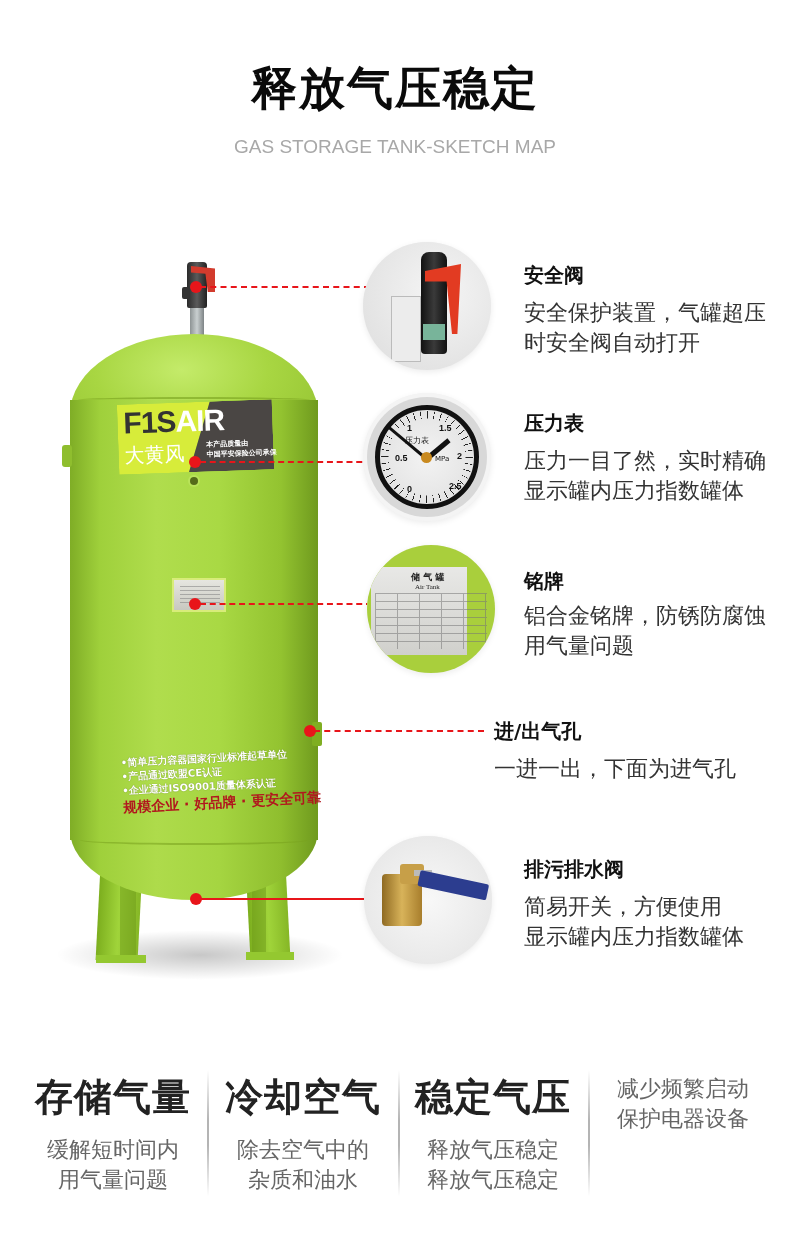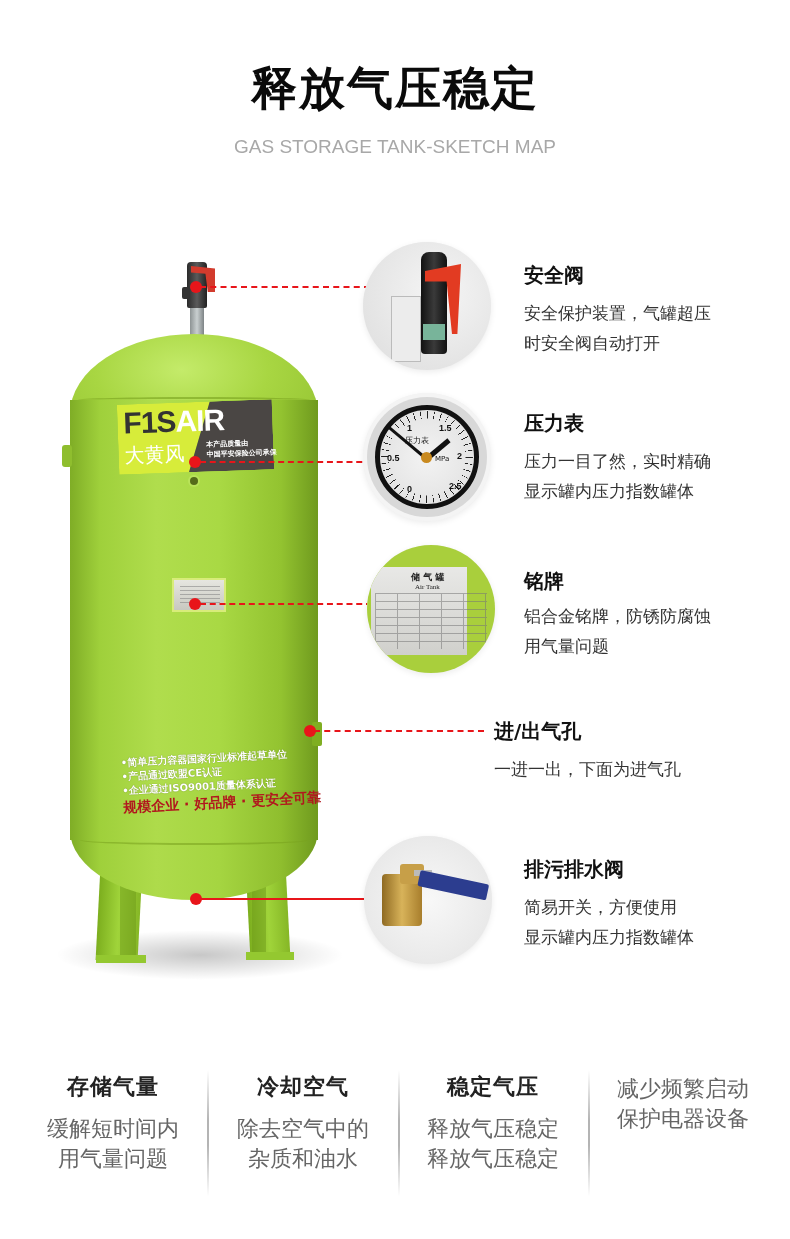--- a/index.html
+++ b/index.html
@@ -93,21 +93,21 @@
   
   .dot { position: absolute; width: 12px; height: 12px; border-radius: 50%; background: #e8151a; }
   .dash { position: absolute; height: 0; border-top: 2px dashed #e8151a; }
   .solid { position: absolute; height: 2px; background: #e8151a; }
 
   .circle {
     position: absolute; width: 128px; height: 128px; border-radius: 50%; overflow: hidden;
     background: #f2f2f2; box-shadow: 0 2px 6px rgba(0,0,0,0.08);
   }
   .feat-title { position: absolute; font-size: 20px; font-weight: bold; color: #111; }
-  .feat-desc { position: absolute; font-size: 17px; color: #333; line-height: 30px; }
+  .feat-desc { position: absolute; font-size: 22px; color: #333; line-height: 30px; }
 
   
   .sv-bg { position: absolute; inset: 0; background: radial-gradient(circle at 60% 40%, #f5f5f5, #dcdcdc); }
   .sv-body { position: absolute; left: 58px; top: 10px; width: 26px; height: 102px; background: linear-gradient(90deg, #111, #3a3a3a, #111); border-radius: 8px 8px 4px 4px; }
   .sv-lever { position: absolute; left: 62px; top: 22px; width: 36px; height: 70px; background: #e23b22; clip-path: polygon(0 10%, 100% 0, 90% 100%, 75% 100%, 60% 25%, 0 25%); }
   .sv-tag { position: absolute; left: 28px; top: 54px; width: 30px; height: 66px; background: #ececec; border: 1px solid #bbb; }
   .sv-label { position: absolute; left: 60px; top: 82px; width: 22px; height: 16px; background: #78b49a; }
 
   
   .g-bg { position: absolute; inset: 0; background: #f4f4f4; }
@@ -136,21 +136,21 @@
   
   .dv-bg { position: absolute; inset: 0; background: radial-gradient(circle at 50% 50%, #f8f8f8, #e3e3e3); }
   .dv-brass { position: absolute; left: 18px; top: 38px; width: 40px; height: 52px; background: linear-gradient(90deg, #8f6a22, #d8b35a, #a87e2c); border-radius: 4px; }
   .dv-nut { position: absolute; left: 36px; top: 28px; width: 24px; height: 20px; background: #c79f48; border-radius: 3px; }
   .dv-lever { position: absolute; left: 55px; top: 34px; width: 70px; height: 16px; background: #2c3d8f; transform: rotate(12deg); transform-origin: 0 50%; border-radius: 2px; }
   .dv-stem { position: absolute; left: 50px; top: 34px; width: 18px; height: 6px; background: #bbb; }
 
   
   .bottom-row { position: absolute; left: 0; top: 1062px; width: 790px; height: 130px; }
   .bcol { position: absolute; top: 0; width: 190px; height: 130px; text-align: center; }
-  .bcol-title { font-size: 22px; font-weight: bold; color: #222; margin-top: 10px; letter-spacing: 1px; }
+  .bcol-title { font-size: 38px; font-weight: bold; color: #222; margin-top: 10px; letter-spacing: 1px; }
   .bcol-line { font-size: 22px; color: #666; line-height: 30px; }
   .bcol-line.first { margin-top: 12px; }
   .vdiv { position: absolute; top: 8px; width: 2px; height: 126px;
     background: linear-gradient(180deg, rgba(180,180,180,0), #b4b4b4 40%, #b4b4b4 60%, rgba(180,180,180,0)); }
 </style>
 </head>
 <body>
 
 <div class="title">释放气压稳定</div>
 <div class="subtitle">GAS STORAGE TANK-SKETCH MAP</div>
@@ -228,21 +228,21 @@
   <div>安全保护装置，气罐超压</div>
   <div>时安全阀自动打开</div>
 </div>
 
 <div class="circle" style="left:363px; top:393px;">
   <div class="g-bg"></div>
   <div class="g-ring"></div>
   <div class="g-face"></div>
   <div class="g-ticks"></div>
   <div class="g-num" style="left:44px; top:91px;">0</div>
-  <div class="g-num" style="left:24px; top:60px;">0.5</div>
+  <div class="g-num" style="left:32px; top:60px;">0.5</div>
   <div class="g-num" style="left:44px; top:30px;">1</div>
   <div class="g-num" style="left:76px; top:30px;">1.5</div>
   <div class="g-num" style="left:94px; top:58px;">2</div>
   <div class="g-num" style="left:86px; top:88px;">2.5</div>
   <div class="g-label">压力表</div>
   <div class="g-unit">MPa</div>
   <div class="g-needle"></div>
   <div class="g-needle2"></div>
   <div class="g-hub"></div>
 </div>

